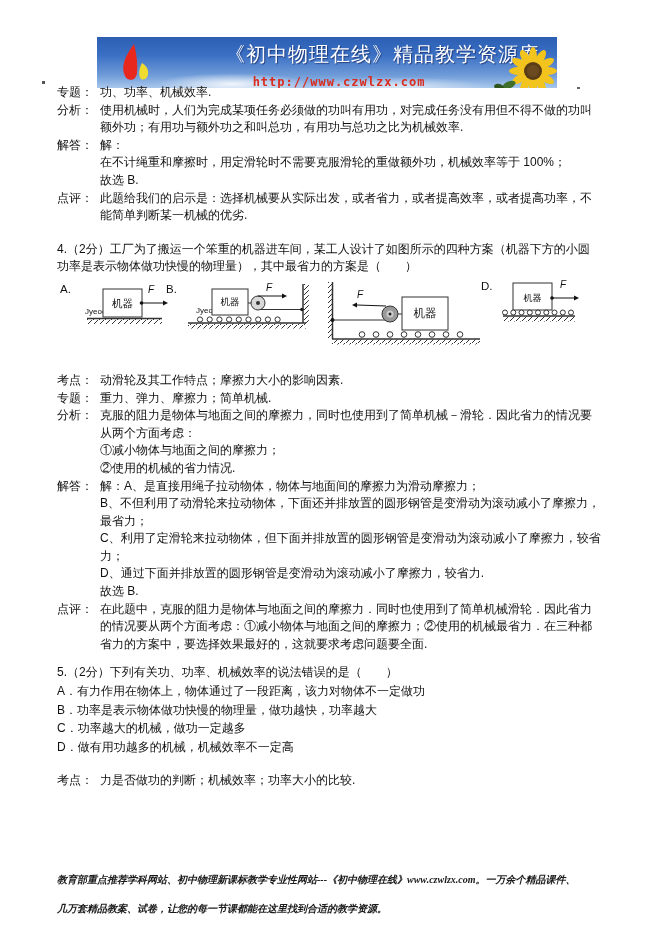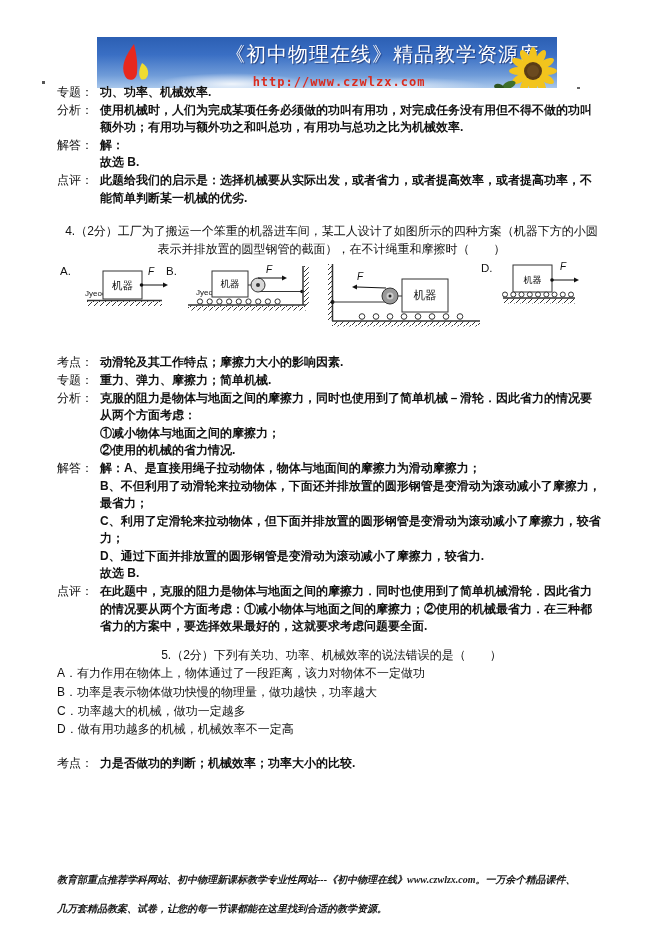--- a/index.html
+++ b/index.html
@@ -20,23 +20,23 @@
   .banner-url{font-family:"DejaVu Sans Mono",monospace;font-weight:bold;font-size:12px;
               color:#d92b1e;letter-spacing:1px;margin-top:7px;white-space:nowrap;}
   .sunflower{position:absolute;right:0px;top:2px;}
   
   .stray1{position:absolute;left:42px;top:81px;width:3px;height:3px;background:#555;}
   .stray2{position:absolute;left:577px;top:87px;width:3px;height:2px;background:#666;}
   
   .main{position:absolute;left:57px;top:84px;width:549px;font-size:12px;line-height:17.6px;}
   .row{display:flex;}
   .lbl{width:43px;flex:none;white-space:nowrap;}
-  .ct{flex:1;font-weight:bold;}
+  .ct{flex:1;}
   .line{white-space:nowrap;}
-  .stem{white-space:nowrap;text-align:center;}
+  .stem{white-space:nowrap;}
   #q4-stem{margin-top:16px;}
   .diagrams{position:relative;height:88px;}
   #q4-points{margin-top:8px;}
   #q5{margin-top:10px;}
   #q5 .line{line-height:18.6px;}
   #q5-points{margin-top:16px;}
   
   .dsvg{position:absolute;top:0;}
   #svgA{left:0;top:4px;}
   #svgB{left:109px;top:4px;}
@@ -128,34 +128,35 @@
       <div class="lbl">分析：</div>
       <div class="ct">
         <div class="line">使用机械时，人们为完成某项任务必须做的功叫有用功，对完成任务没有用但不得不做的功叫</div>
         <div class="line">额外功；有用功与额外功之和叫总功，有用功与总功之比为机械效率.</div>
       </div>
     </div>
     <div class="row">
       <div class="lbl">解答：</div>
       <div class="ct">
         <div class="line">解：</div>
+        <div class="line">在不计绳重和摩擦时，用定滑轮时不需要克服滑轮的重做额外功，机械效率等于 100%；</div>
         <div class="line">故选 B.</div>
       </div>
     </div>
     <div class="row">
       <div class="lbl">点评：</div>
       <div class="ct">
         <div class="line">此题给我们的启示是：选择机械要从实际出发，或者省力，或者提高效率，或者提高功率，不</div>
         <div class="line">能简单判断某一机械的优劣.</div>
       </div>
     </div>
 
     <div id="q4-stem">
       <div class="stem">4.（2分）工厂为了搬运一个笨重的机器进车间，某工人设计了如图所示的四种方案（机器下方的小圆</div>
-      <div class="stem">表示并排放置的圆型钢管的截面），在不计绳重和摩擦时（　　）</div>
+      <div class="stem">功率是表示物体做功快慢的物理量），其中最省力的方案是（　　）</div>
     </div>
 
     <div class="diagrams">
 
       <svg id="svgA" class="dsvg" width="115" height="52" viewBox="0 0 115 52">
         <defs>
             <pattern id="hA" width="6" height="5" patternUnits="userSpaceOnUse">
           <line x1="0" y1="5" x2="5" y2="0" stroke="#333" stroke-width="1"></line>
             </pattern>
           </defs>

